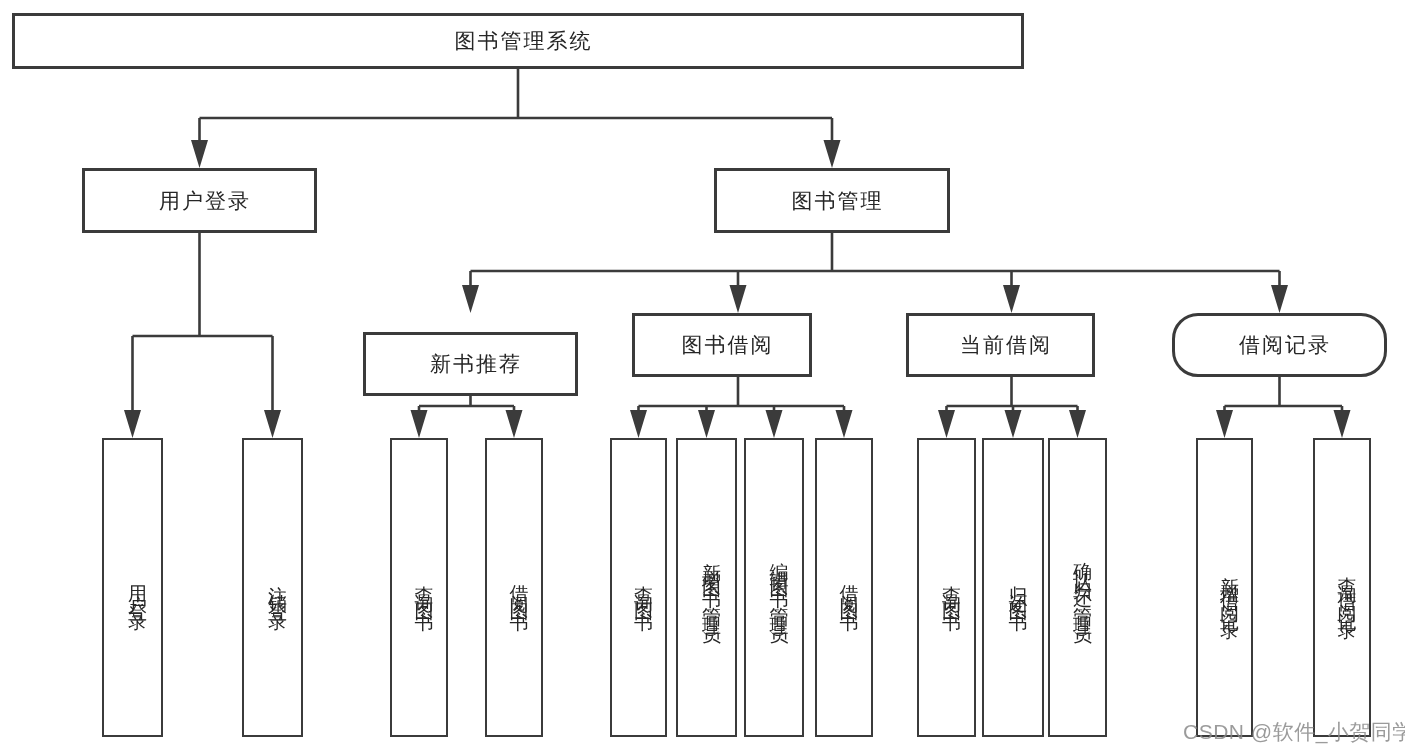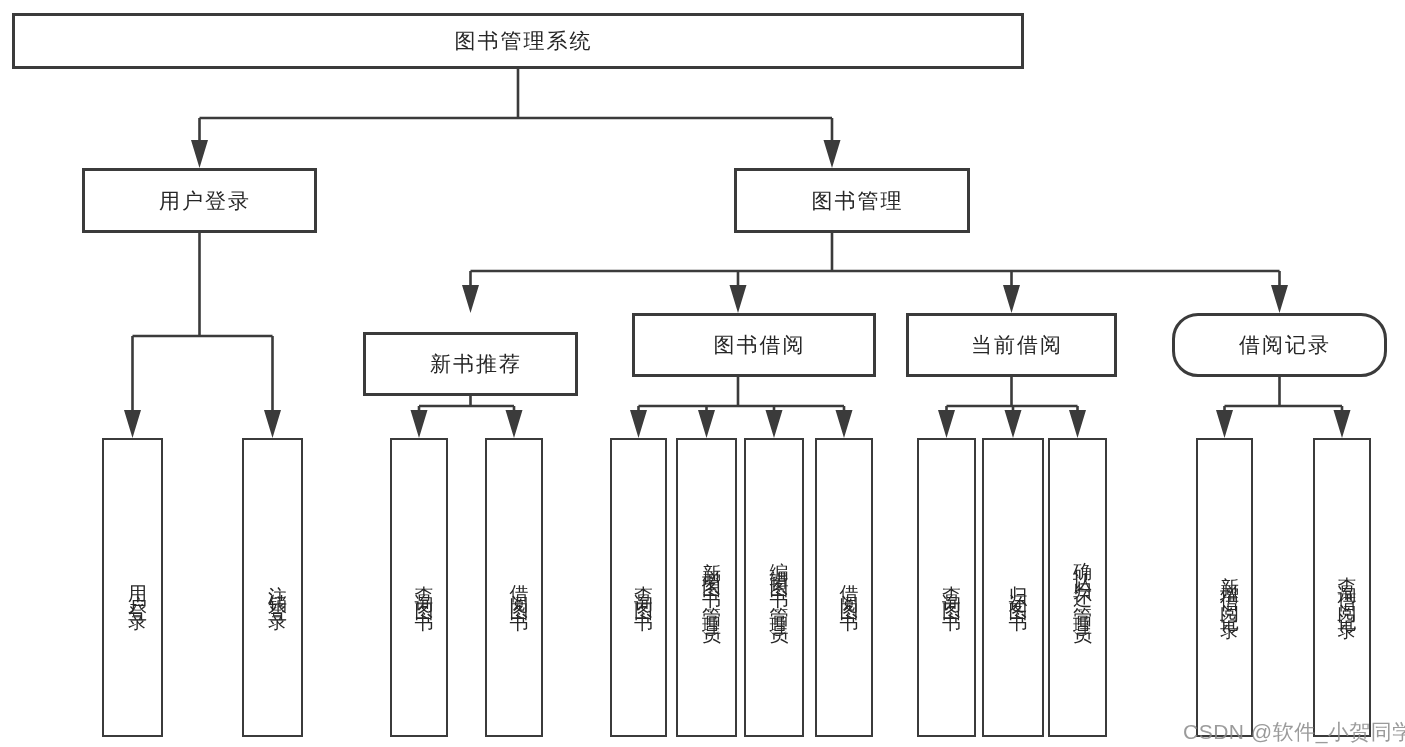--- a/index.html
+++ b/index.html
@@ -116,31 +116,31 @@
          M1333.5,410 L1350.5,410 L1342,438 Z" fill="#3b3b3b" stroke="none"></path>
   </svg>
 
   <div class="node hbox" style="left:12px; top:13px; width:1012px; height:56px;">
     <span class="lbl">图书管理系统</span>
   </div>
 
   <div class="node hbox" style="left:82px; top:168px; width:235px; height:65px;">
     <span class="lbl">用户登录</span>
   </div>
-  <div class="node hbox" style="left:714px; top:168px; width:236px; height:65px;margin-left:20px;">
+  <div class="node hbox" style="left:714px; top:168px; width:236px; height:65px;">
     <span class="lbl">图书管理</span>
   </div>
 
   <div class="node hbox" style="left:363px; top:332px; width:215px; height:64px;">
     <span class="lbl">新书推荐</span>
   </div>
-  <div class="node hbox" style="left:632px; top:313px; width:244px; height:64px;">
+  <div class="node hbox" style="left:632px; top:313px; width:180px; height:64px;">
     <span class="lbl">图书借阅</span>
   </div>
-  <div class="node hbox" style="left:906px; top:313px; width:211px; height:64px;">
+  <div class="node hbox" style="left:906px; top:313px; width:189px; height:64px;">
     <span class="lbl">当前借阅</span>
   </div>
   <div class="node hbox" style="left:1172px; top:313px; width:215px; height:64px;border-radius:26px;">
     <span class="lbl">借阅记录</span>
   </div>
 
   <div class="node vbox" style="left:102px; top:438px; width:61px; height:299px;">
     <span class="lbl">用户登录</span>
   </div>
   <div class="node vbox" style="left:242px; top:438px; width:61px; height:299px;">

